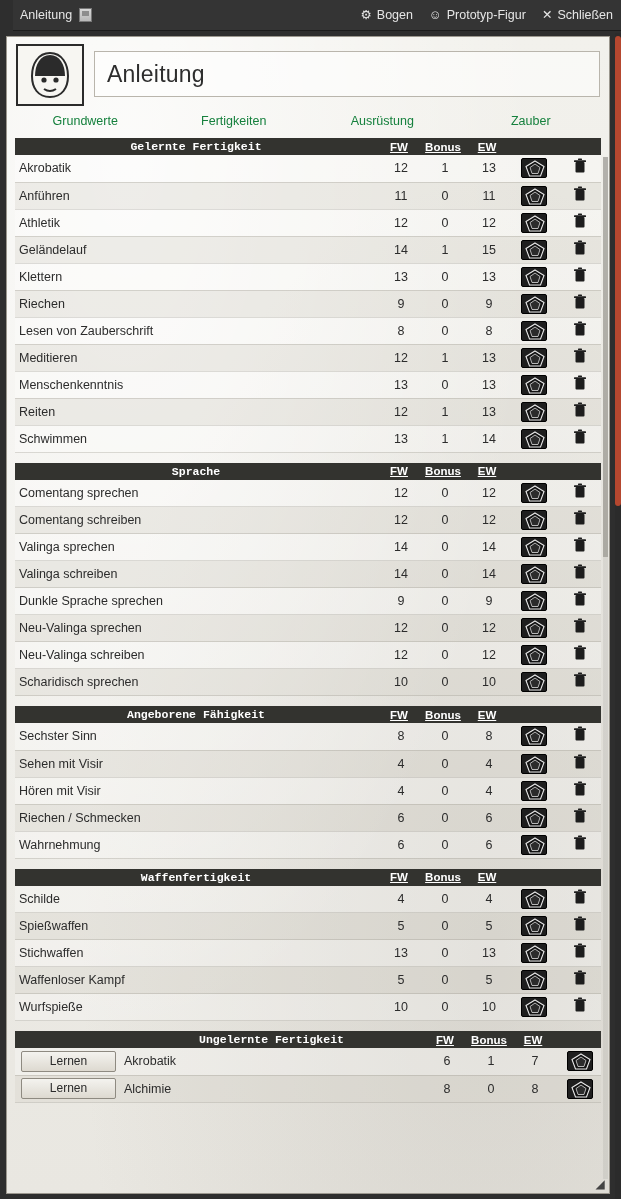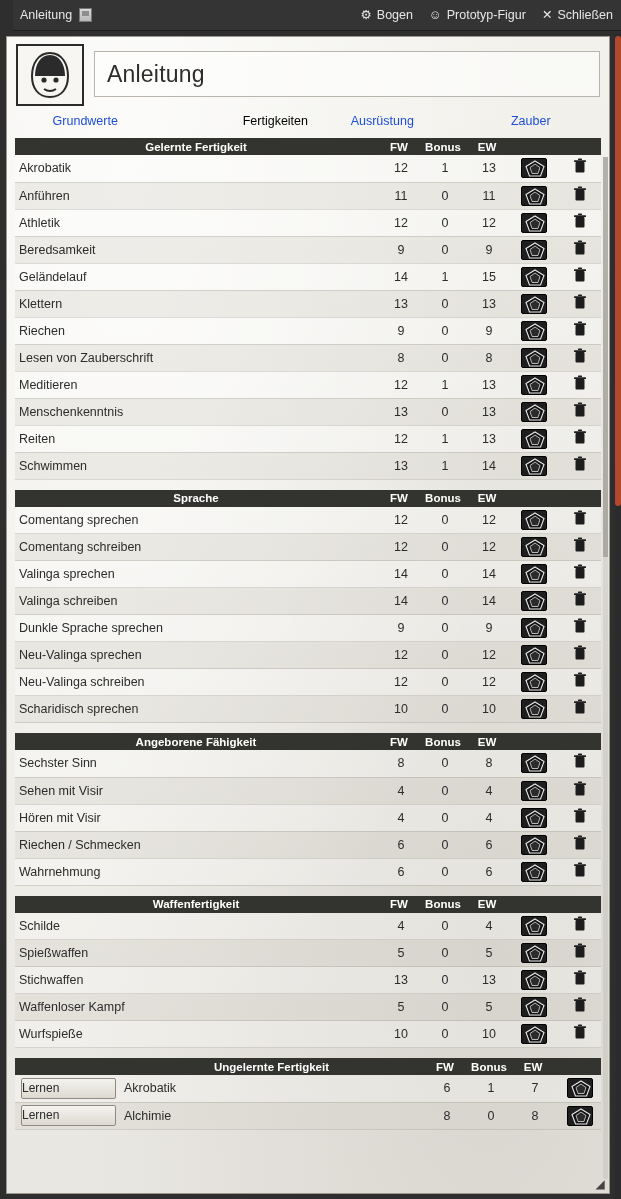--- a/index.html
+++ b/index.html
@@ -96,45 +96,45 @@
   
   .tabs {
     position: relative;
     display: flex;
     padding: 6px 4px 4px 4px;
     font-size: 12.5px;
   }
   .tab {
     flex: 1;
     text-align: center;
-    color: #1d4ed8;
+    color: #15803d;
     padding: 2px 0 6px 0;
     cursor: default;
   }
-  .tab.active { color: #000000; text-align: right; }
+  .tab.active { color: #15803d; }
 
   
   .scroll-area {
     position: relative;
     height: calc(100% - 122px);
     overflow: hidden;
     padding: 0 8px;
   }
   .section { margin-bottom: 10px; }
   table { width: 100%; border-collapse: collapse; font-size: 12.5px; }
   thead th {
     background: #33332f;
     color: #fff;
     font-weight: bold;
     font-size: 11.5px;
     height: 17px;
     padding: 0;
   }
-  thead th.c-name { text-align: center; }
-  thead th.c-num { width: 44px; text-align: center; }
+  thead th.c-name { text-align: center; font-family: Liberation Mono, monospace; }
+  thead th.c-num { width: 44px; text-align: center; text-decoration: underline; }
   thead th.c-act { width: 46px; }
   tbody td {
     height: 27px;
     padding: 0 0 0 4px;
     color: #2c2c2c;
     border-bottom: 1px solid rgba(150,145,135,.30);
   }
   tbody tr:nth-child(odd) { background: rgba(255,255,255,.30); }
   tbody tr:nth-child(even) { background: rgba(214,210,200,.33); }
   td.c-num { text-align: center; width: 44px; }
@@ -154,21 +154,21 @@
     display: inline-block;
     width: 18px; height: 20px;
     cursor: pointer;
     vertical-align: middle;
   }
   .learn-btn {
     display: inline-block;
     width: 95px;
     height: 21px;
     line-height: 19px;
-    text-align: left;
+    text-align: center;
     background: linear-gradient(#f4f3ef, #ddd9d0);
     border: 1px solid #8e8a81;
     border-radius: 2px;
     font-size: 12px;
     color: #2b2b2b;
     cursor: pointer;
   }
   td.c-learn { width: 105px; padding-left: 6px; }
 
   
@@ -312,35 +312,20 @@
                       <polygon points="10,1 19,6.5 15.5,16 4.5,16 1,6.5" fill="#111" stroke="#e8e8e8" stroke-width="1.1"></polygon>
                       <polygon points="10,4 15,7.5 13,13.5 7,13.5 5,7.5" fill="#2b2b2b" stroke="#ddd" stroke-width=".8"></polygon>
                     </svg></span></td>
                 <td class="c-act"><span class="trash-btn"><svg width="14" height="16" viewBox="0 0 14 16">
                       <rect x="2.5" y="4" width="9" height="10.5" rx="1" fill="#1d1d1d"></rect>
                       <rect x="1" y="2.2" width="12" height="1.8" rx=".6" fill="#1d1d1d"></rect>
                       <rect x="5" y="0.4" width="4" height="1.6" rx=".6" fill="#1d1d1d"></rect>
                     </svg></span></td>
               </tr>
               <tr>
-                <td>Beredsamkeit</td>
-                <td class="c-num">9</td>
-                <td class="c-num">0</td>
-                <td class="c-num">9</td>
-                <td class="c-act"><span class="dice-btn"><svg width="20" height="18" viewBox="0 0 20 18">
-                      <polygon points="10,1 19,6.5 15.5,16 4.5,16 1,6.5" fill="#111" stroke="#e8e8e8" stroke-width="1.1"></polygon>
-                      <polygon points="10,4 15,7.5 13,13.5 7,13.5 5,7.5" fill="#2b2b2b" stroke="#ddd" stroke-width=".8"></polygon>
-                    </svg></span></td>
-                <td class="c-act"><span class="trash-btn"><svg width="14" height="16" viewBox="0 0 14 16">
-                      <rect x="2.5" y="4" width="9" height="10.5" rx="1" fill="#1d1d1d"></rect>
-                      <rect x="1" y="2.2" width="12" height="1.8" rx=".6" fill="#1d1d1d"></rect>
-                      <rect x="5" y="0.4" width="4" height="1.6" rx=".6" fill="#1d1d1d"></rect>
-                    </svg></span></td>
-              </tr>
-              <tr>
                 <td>Geländelauf</td>
                 <td class="c-num">14</td>
                 <td class="c-num">1</td>
                 <td class="c-num">15</td>
                 <td class="c-act"><span class="dice-btn"><svg width="20" height="18" viewBox="0 0 20 18">
                       <polygon points="10,1 19,6.5 15.5,16 4.5,16 1,6.5" fill="#111" stroke="#e8e8e8" stroke-width="1.1"></polygon>
                       <polygon points="10,4 15,7.5 13,13.5 7,13.5 5,7.5" fill="#2b2b2b" stroke="#ddd" stroke-width=".8"></polygon>
                     </svg></span></td>
                 <td class="c-act"><span class="trash-btn"><svg width="14" height="16" viewBox="0 0 14 16">
                       <rect x="2.5" y="4" width="9" height="10.5" rx="1" fill="#1d1d1d"></rect>

